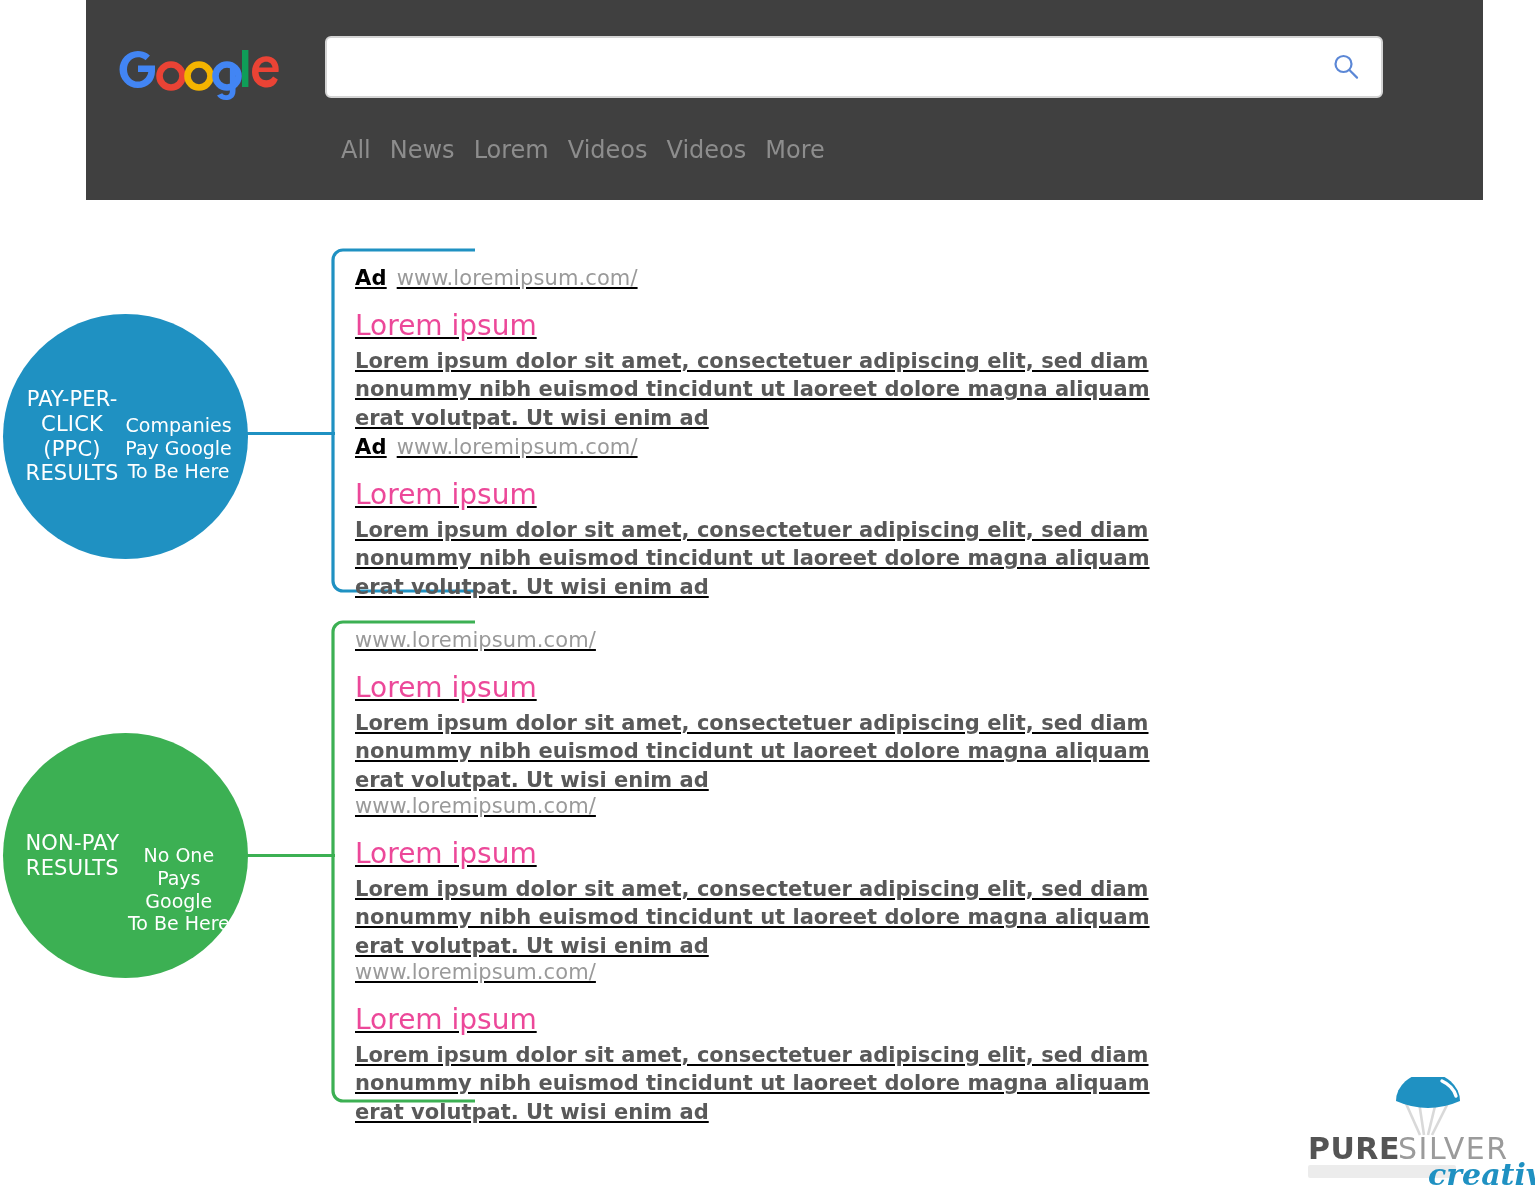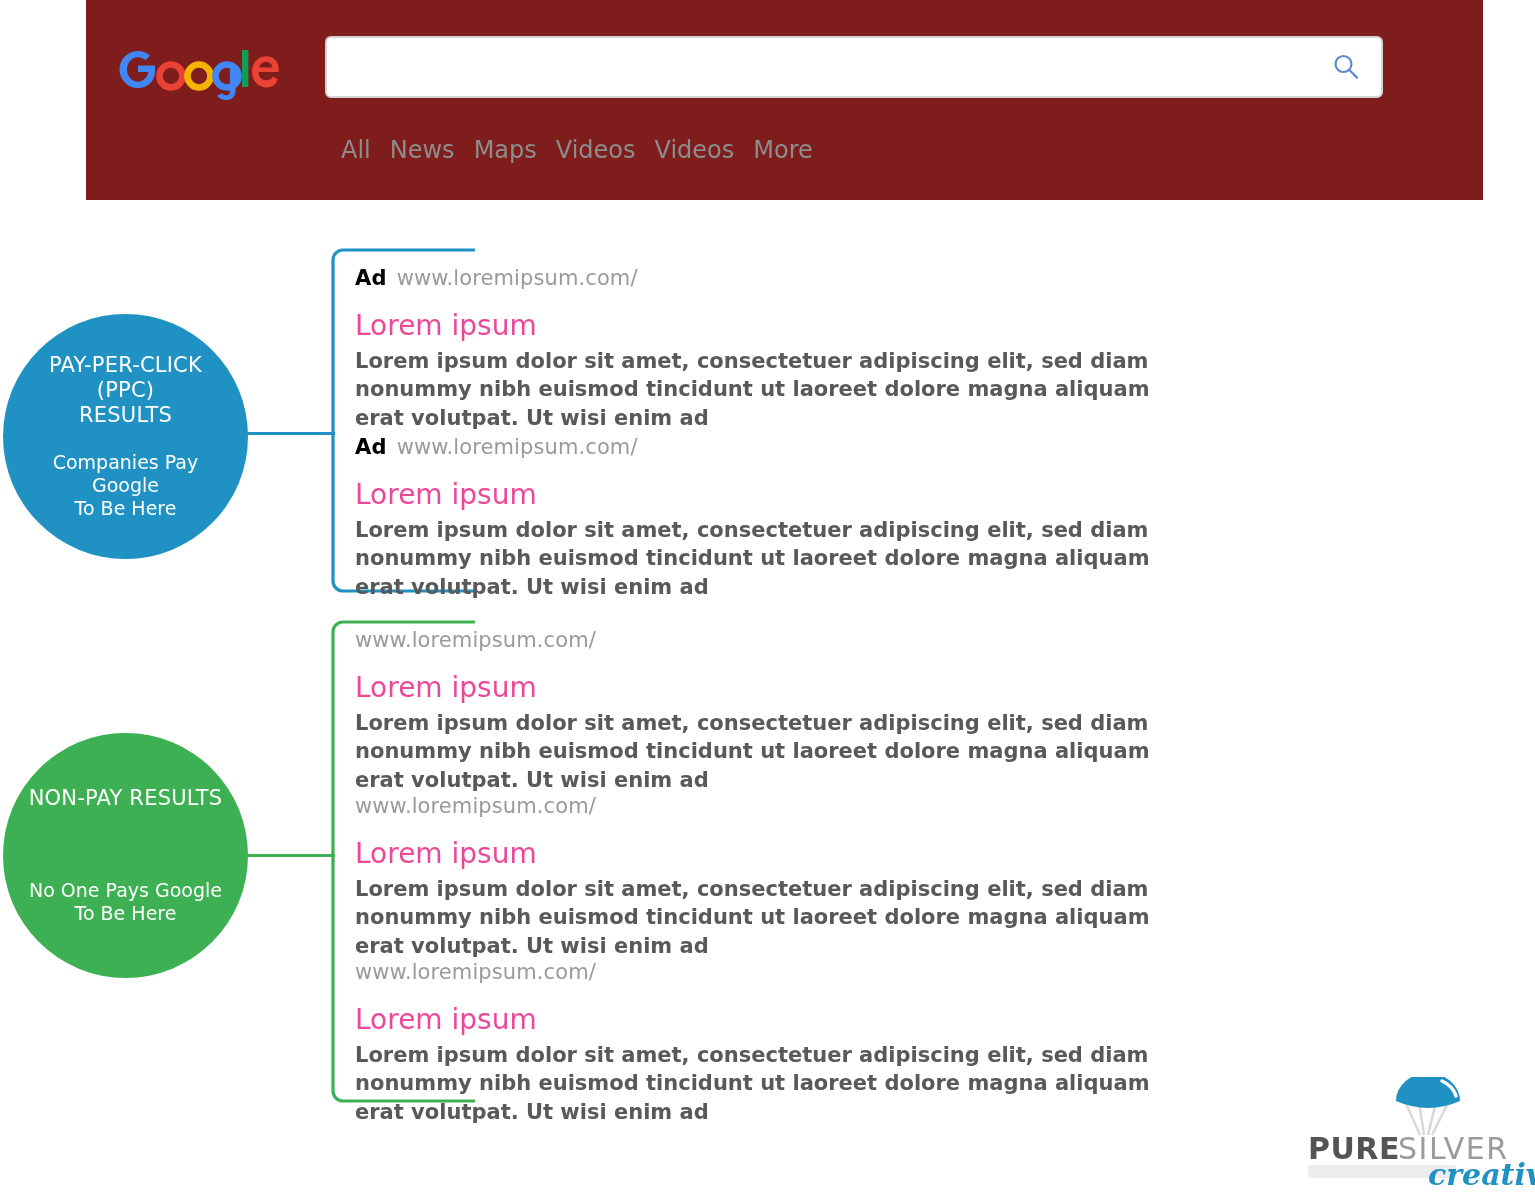--- a/index.html
+++ b/index.html
@@ -12,21 +12,21 @@
     position: relative;
     font-family: "DejaVu Sans", "Liberation Sans", sans-serif;
     overflow: hidden;
   }
 
   
   #serp-header {
     position: absolute;
     left: 86px; top: 0px;
     width: 1397px; height: 200px;
-    background: #7f1d1d;
+    background: #404040;
   }
   #google-logo {
     position: absolute;
     left: 22px; top: 30px;
     width: 200px; height: 72px;
     display: flex; align-items: center;
   }
   #google-logo svg { display: block; }
 
   #search-box {
@@ -67,21 +67,21 @@
     white-space: nowrap;
   }
   .serp-tab + .serp-tab { margin-left: 19px; }
 
   
   .callout-circle {
     position: absolute;
     border-radius: 50%;
     color: #ffffff;
     display: flex;
-    flex-direction: column;
+    flex-direction: row;
     align-items: center;
     justify-content: center;
     text-align: center;
     padding: 0 16px;
   }
   #callout-ppc {
     left: 3px; top: 314px;
     width: 245px; height: 245px;
     background: #1f91c2;
   }
@@ -126,20 +126,21 @@
     pointer-events: none;
   }
   #bracket-ppc { left: 325px; top: 248px; width: 160px; height: 345px; }
   #bracket-organic { left: 325px; top: 620px; width: 160px; height: 483px; }
 
   
   .result {
     position: absolute;
     left: 355px;
     width: 830px;
+    text-decoration: underline;
   }
   .result-meta {
     display: flex;
     align-items: baseline;
     gap: 10px;
     margin-bottom: 2px;
   }
   .ad-badge {
     font-size: 21px;
     font-weight: bold;
@@ -209,21 +210,21 @@
       <svg width="30" height="30" viewBox="0 0 30 30" xmlns="http://www.w3.org/2000/svg">
         <circle cx="12.5" cy="12" r="8" fill="none" stroke="#5b87d6" stroke-width="2.2"></circle>
         <line x1="18.4" y1="18" x2="26" y2="25.6" stroke="#5b87d6" stroke-width="2.2" stroke-linecap="round"></line>
       </svg>
     </span>
   </div>
 
   <div id="serp-tabs">
     <div class="serp-tab">All</div>
     <div class="serp-tab">News</div>
-    <div class="serp-tab">Maps</div>
+    <div class="serp-tab">Lorem</div>
     <div class="serp-tab">Videos</div>
     <div class="serp-tab">Videos</div>
     <div class="serp-tab">More</div>
   </div>
 </div>
 
 <div id="callout-ppc" class="callout-circle">
   <div class="callout-title">PAY-PER-CLICK (PPC)
 RESULTS</div>
   <div class="callout-sub">Companies Pay Google

